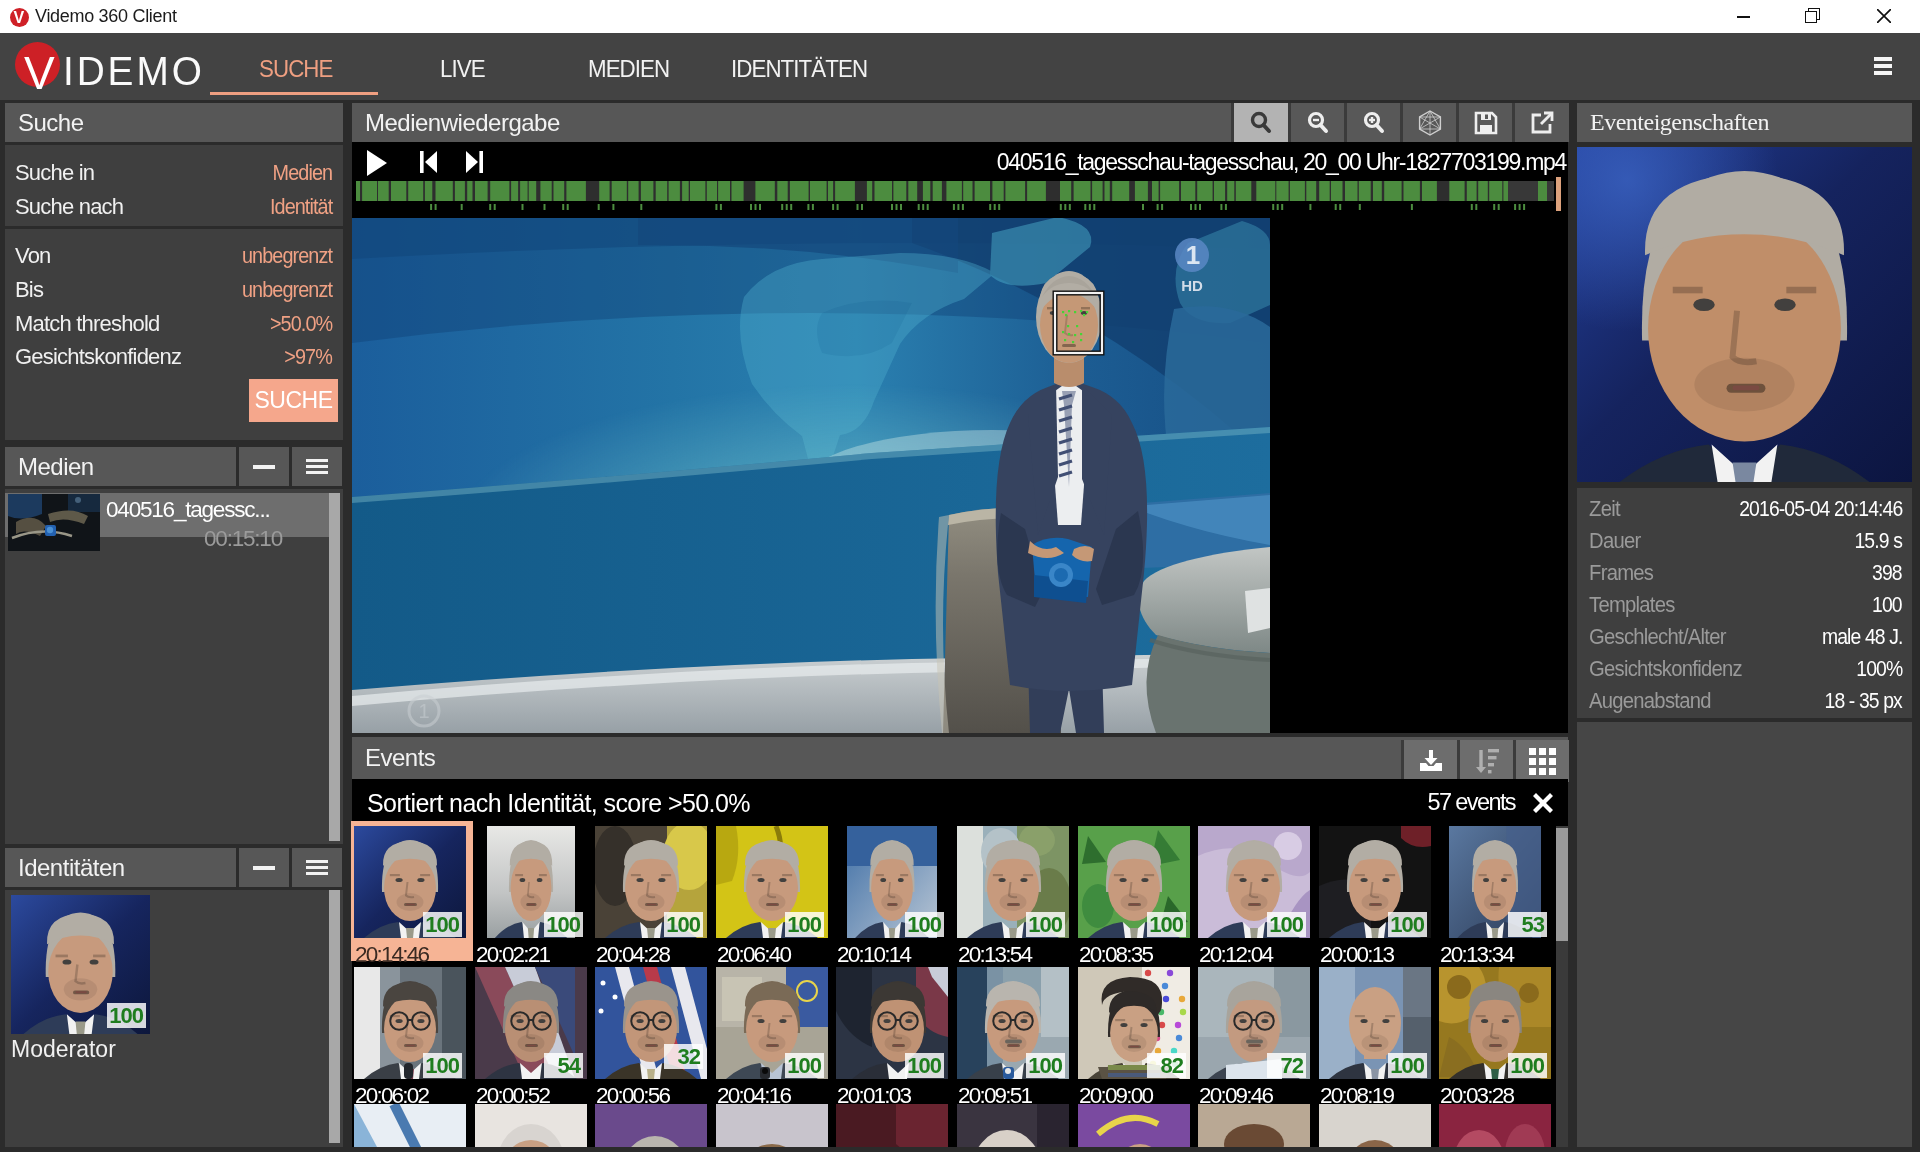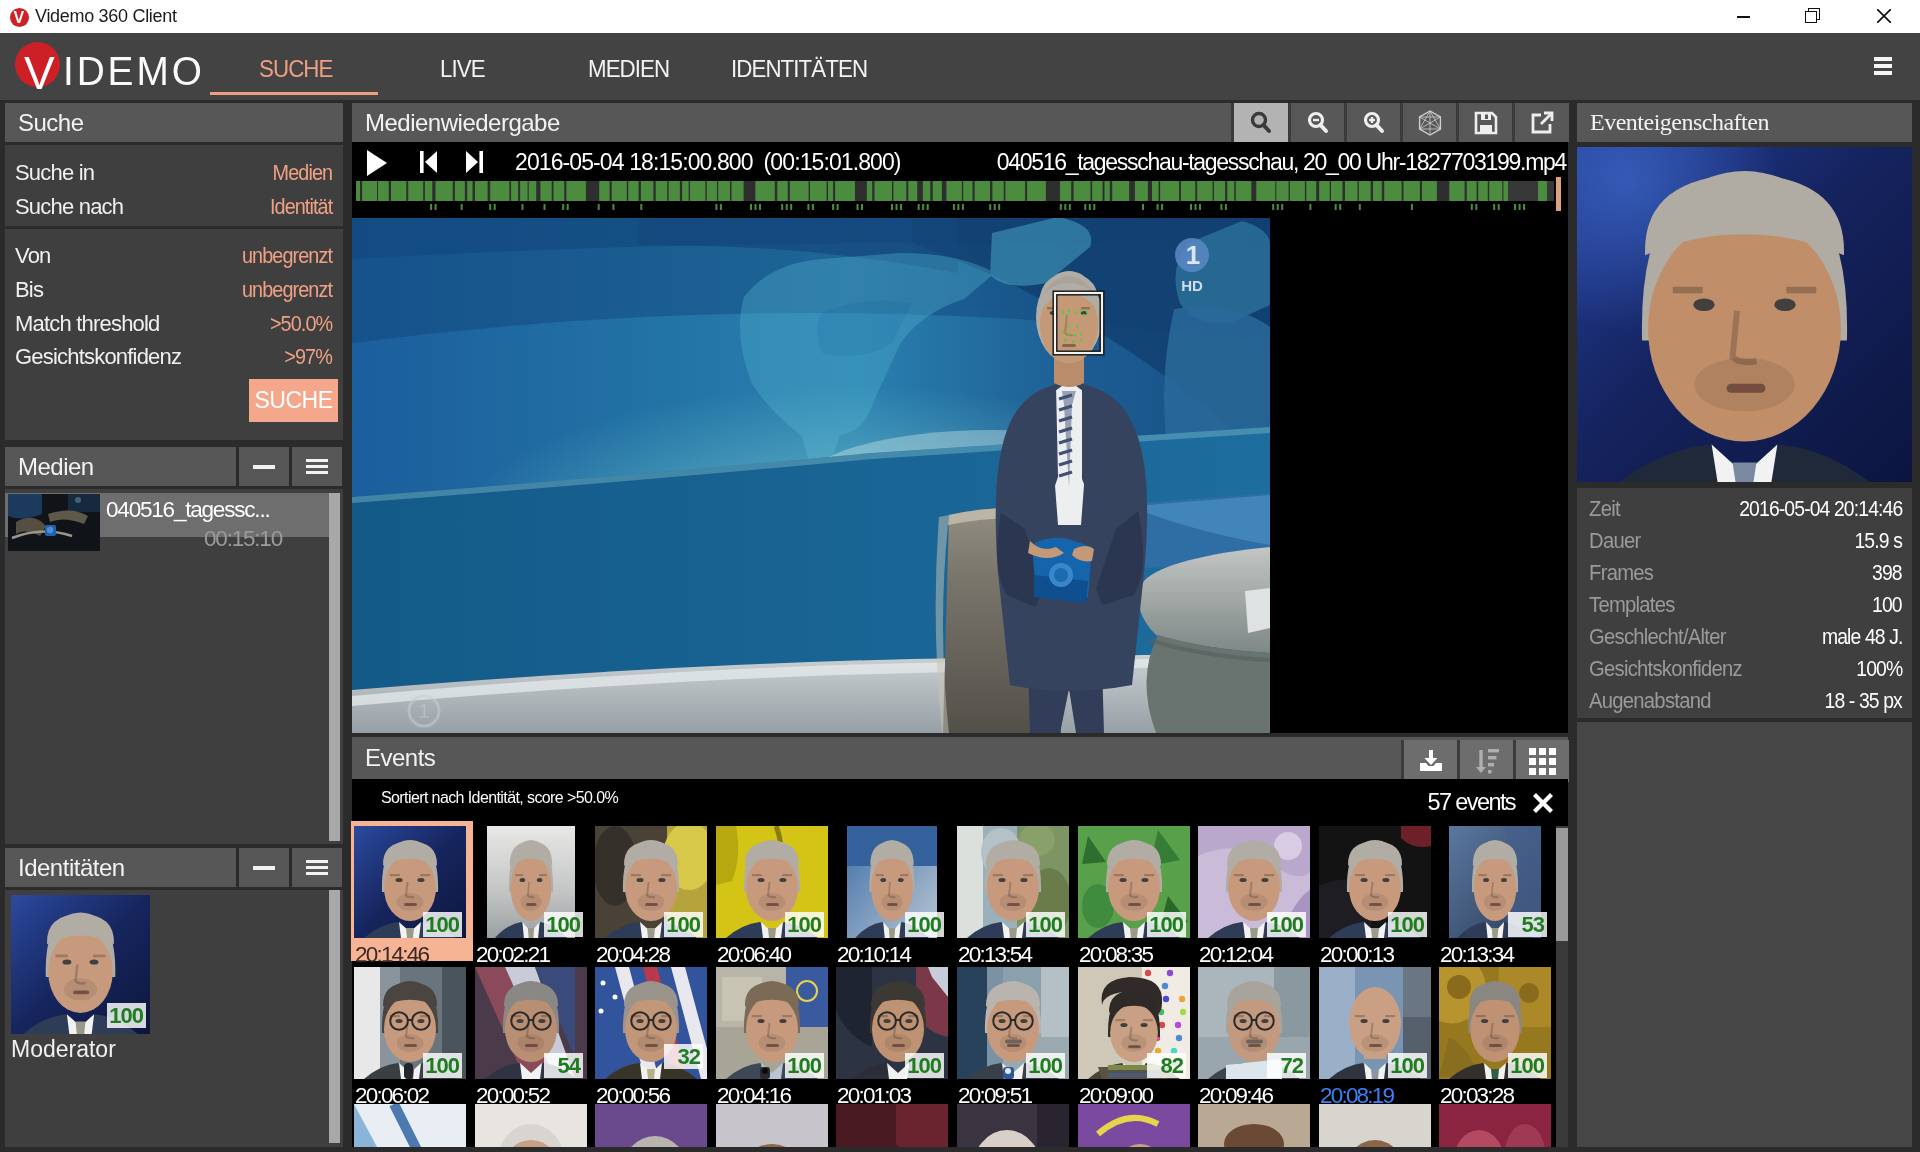--- a/index.html
+++ b/index.html
@@ -245,21 +245,20 @@
       <polygon points="1,0 21,13 1,26" fill="#fff"></polygon>
     </svg>
   <svg class="abs" style="left:68px;top:9px" width="17" height="22" viewBox="0 0 17 22">
       <rect x="0" y="0" width="3.6" height="22" fill="#fff"></rect>
       <polygon points="17,0 5,11 17,22" fill="#fff"></polygon>
     </svg>
   <svg class="abs" style="left:114px;top:9px" width="17" height="22" viewBox="0 0 17 22">
       <rect x="13.4" y="0" width="3.6" height="22" fill="#fff"></rect>
       <polygon points="0,0 12,11 0,22" fill="#fff"></polygon>
     </svg>
-  <div class="abs" style="left:163px;top:7px;font-size:23px;letter-spacing:-0.9px">2016-05-04 18:15:00.800&nbsp;&nbsp;(00:15:01.800)</div>
   <div class="abs" style="right:2px;top:7px;font-size:23px;letter-spacing:-1.3px">040516_tagesschau-tagesschau, 20_00 Uhr-1827703199.mp4</div>
 </div>
 <div id="timeline"><svg width="1216" height="32" viewBox="0 0 1216 32">
       <rect x="4" y="0" width="1198" height="20" fill="#4c8c3f"></rect>
       <rect x="8.0" y="0" width="2.1" height="20" fill="#2e2e2e"></rect>
       <rect x="25.0" y="0" width="1.0" height="20" fill="#2e2e2e"></rect>
       <rect x="36.7" y="0" width="2.3" height="20" fill="#2e2e2e"></rect>
       <rect x="54.3" y="0" width="1.9" height="20" fill="#2e2e2e"></rect>
       <rect x="71.2" y="0" width="1.7" height="20" fill="#2e2e2e"></rect>
       <rect x="80.3" y="0" width="3.2" height="20" fill="#2e2e2e"></rect>
@@ -557,21 +556,21 @@
         <rect x="0" y="10" width="7" height="7"></rect>
         <rect x="10" y="10" width="7" height="7"></rect>
         <rect x="20" y="10" width="7" height="7"></rect>
         <rect x="0" y="20" width="7" height="7"></rect>
         <rect x="10" y="20" width="7" height="7"></rect>
         <rect x="20" y="20" width="7" height="7"></rect>
       </g>
     </svg>
 </div>
 <div id="sort-bar">
-  <div class="abs" style="left:29px;top:10px;font-size:16px;letter-spacing:-0.6px">Sortiert nach Identität, score &gt;50.0%</div>
+  <div class="abs" style="left:15px;top:10px;font-size:25px;letter-spacing:-0.6px">Sortiert nach Identität, score &gt;50.0%</div>
   <div class="abs" style="right:53px;top:10px;font-size:23.5px;letter-spacing:-1.6px">57 events</div>
   <svg class="abs" style="right:15px;top:14px" width="20" height="20" viewBox="0 0 20 20">
       <path d="M3,0 L10,7 L17,0 L20,3 L13,10 L20,17 L17,20 L10,13 L3,20 L0,17 L7,10 L0,3 Z" fill="#fff"></path>
     </svg>
 </div>
 <div id="events">
     <div class="abs" style="left:-1px;top:-5px;width:122px;height:140px;background:#f6b495"></div>
     <div class="abs" style="left:2px;top:0px;width:112px;height:112px;background:#000"></div>
     <div class="abs" style="left:2px;top:0px;width:112px;height:112px"><svg width="112" height="112" viewBox="0 0 112 112" preserveAspectRatio="none">
         <defs>
@@ -1108,21 +1107,21 @@
         <ellipse cx="45.08" cy="54.0" rx="3.6" ry="2.1" fill="#42403e"></ellipse>
         <ellipse cx="66.92" cy="54.0" rx="3.6" ry="2.1" fill="#42403e"></ellipse>
         <path d="M53.5,56.0 l-1.5,13.44 q2.5,2.5 8,1.5" stroke="#00000030" stroke-width="2" fill="none"></path>
         <rect x="50" y="77.03999999999999" width="13" height="3" rx="1.5" fill="#00000060"></rect>
         <rect x="52" y="77.63999999999999" width="9" height="1.6" rx="0.8" fill="#7a4a42"></rect>
         <path d="M4,112 L10,112.0 Q26,98.0 44,96.0 L56,107.0 L68,96.0 Q86,98.0 102,112.0 L108,112 Z" fill="#2e3440"></path>
         <polygon points="45,96.0 56,106.0 67,96.0 65,112 47,112" fill="#f2f2f2"></polygon>
         <polygon points="52,102.0 60,102.0 59,112 53,112" fill="#8a94a4"></polygon>
       </svg></div>
     <div class="abs score" style="left:1036px;top:227px">100</div>
-    <div class="abs" style="left:968px;top:257px;font-size:22.5px;letter-spacing:-1.8px;color:#3b82f6">20:08:19</div>
+    <div class="abs" style="left:968px;top:257px;font-size:22.5px;letter-spacing:-1.8px;color:#ffffff">20:08:19</div>
     <div class="abs" style="left:1087px;top:141px;width:112px;height:112px;background:#000"></div>
     <div class="abs" style="left:1087px;top:141px;width:112px;height:112px"><svg width="112" height="112" viewBox="0 0 112 112" preserveAspectRatio="none">
         <rect width="112" height="112" fill="#96781f"></rect>
         <path d="M0,0 h40 q14,20 0,44 q-20,18 -40,10 z" fill="#b8942e"></path>
         <circle cx="20" cy="20" r="12" fill="#8a6a1c"></circle>
         <path d="M60,0 h52 v60 h-30 q-26,-20 -22,-60 z" fill="#ab8828"></path>
         <circle cx="90" cy="26" r="10" fill="#8a6a1c"></circle>
         <path d="M10,70 q20,10 30,40 h-40 z" fill="#8a6e20"></path>
         <path d="M45,72.0 h22 v20 h-22 z" fill="#bf9274"></path>
         <path d="M45,84.0 q11,8 22,0 v-8 h-22 z" fill="#00000022"></path>

